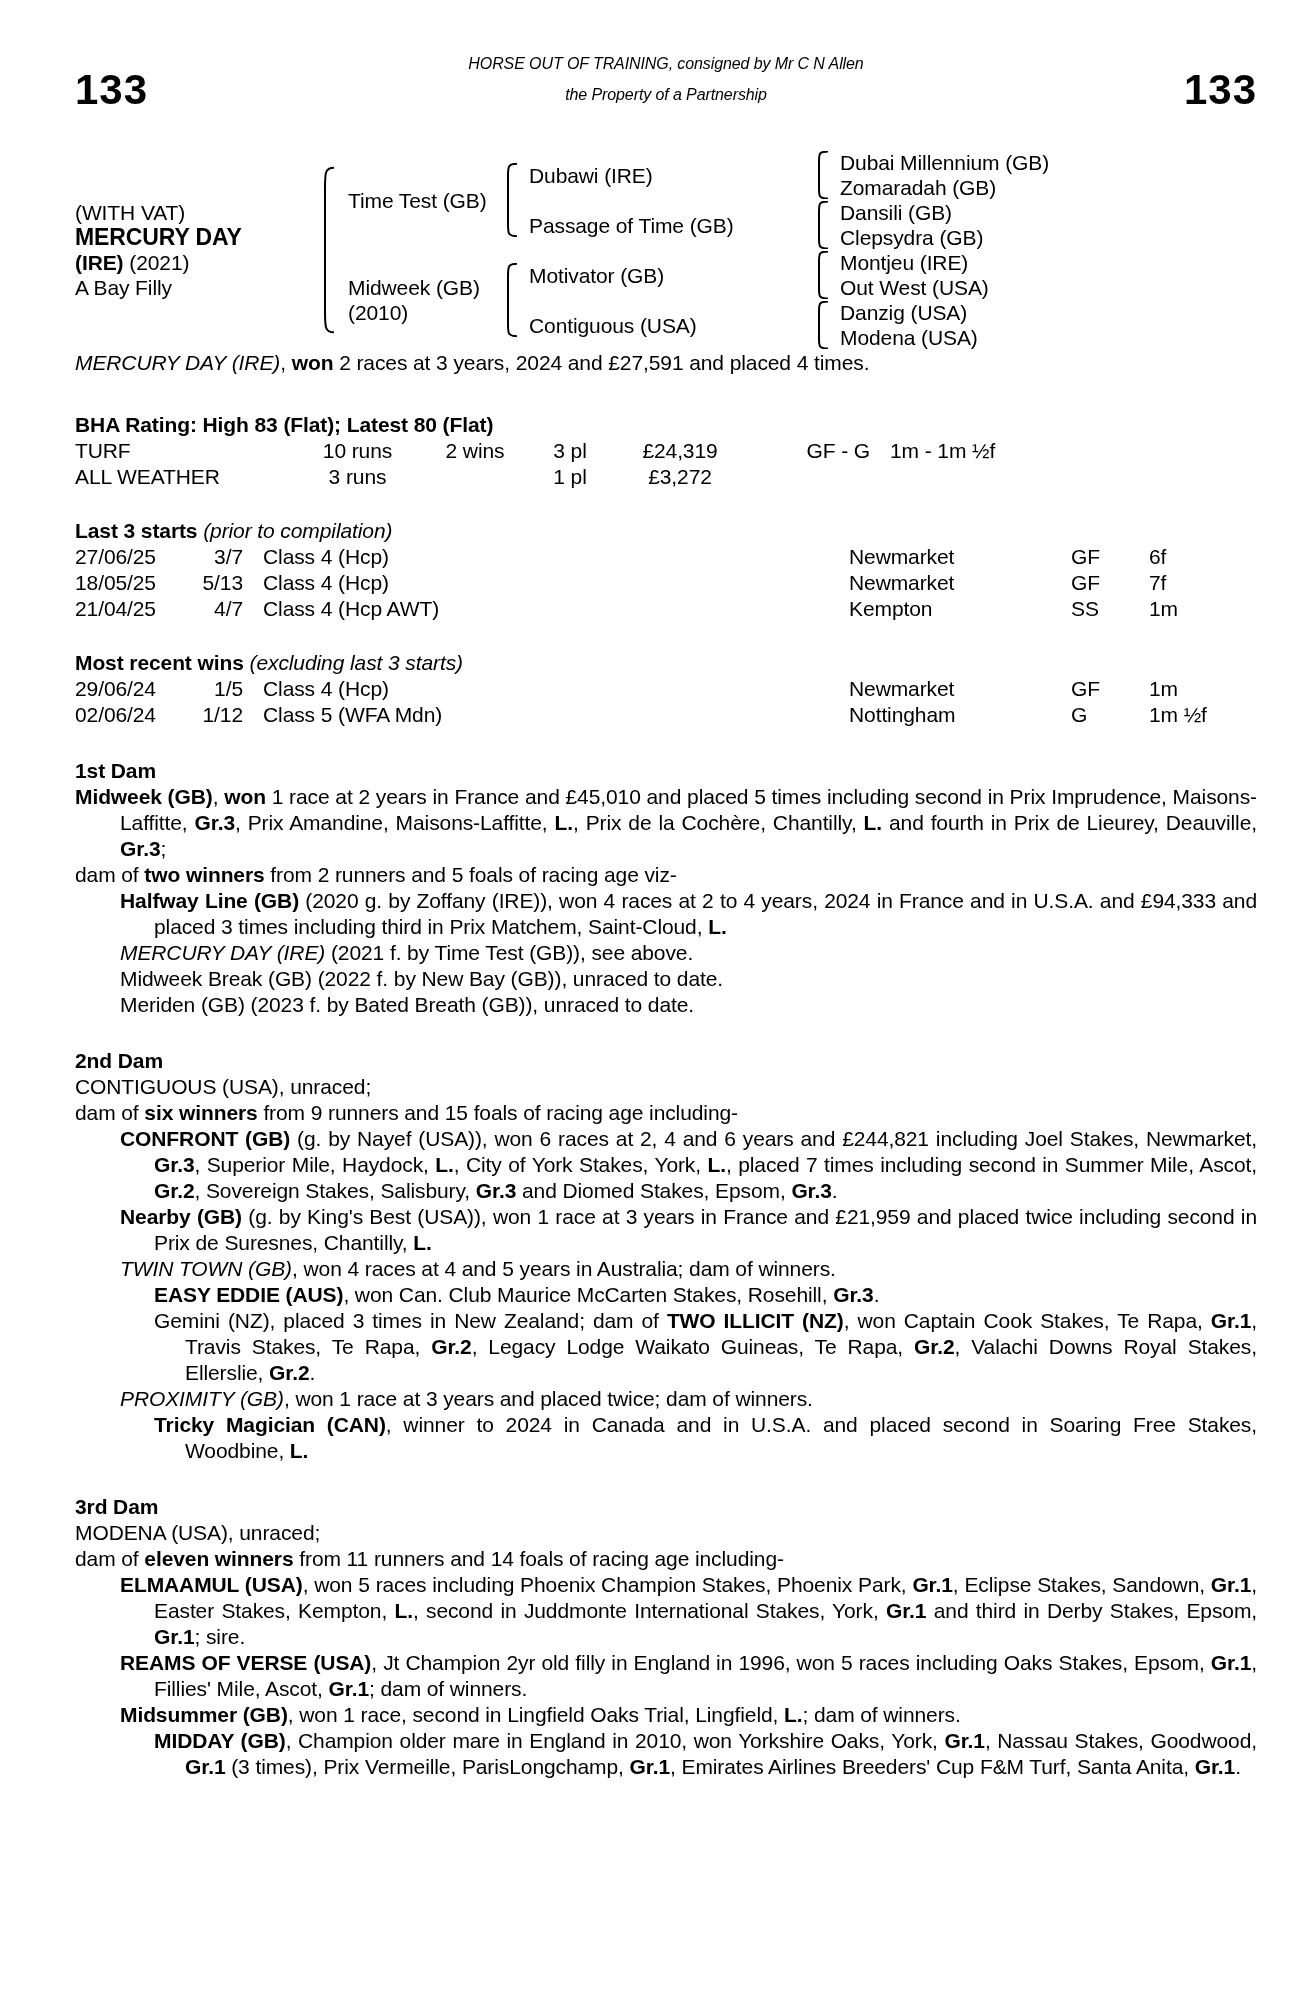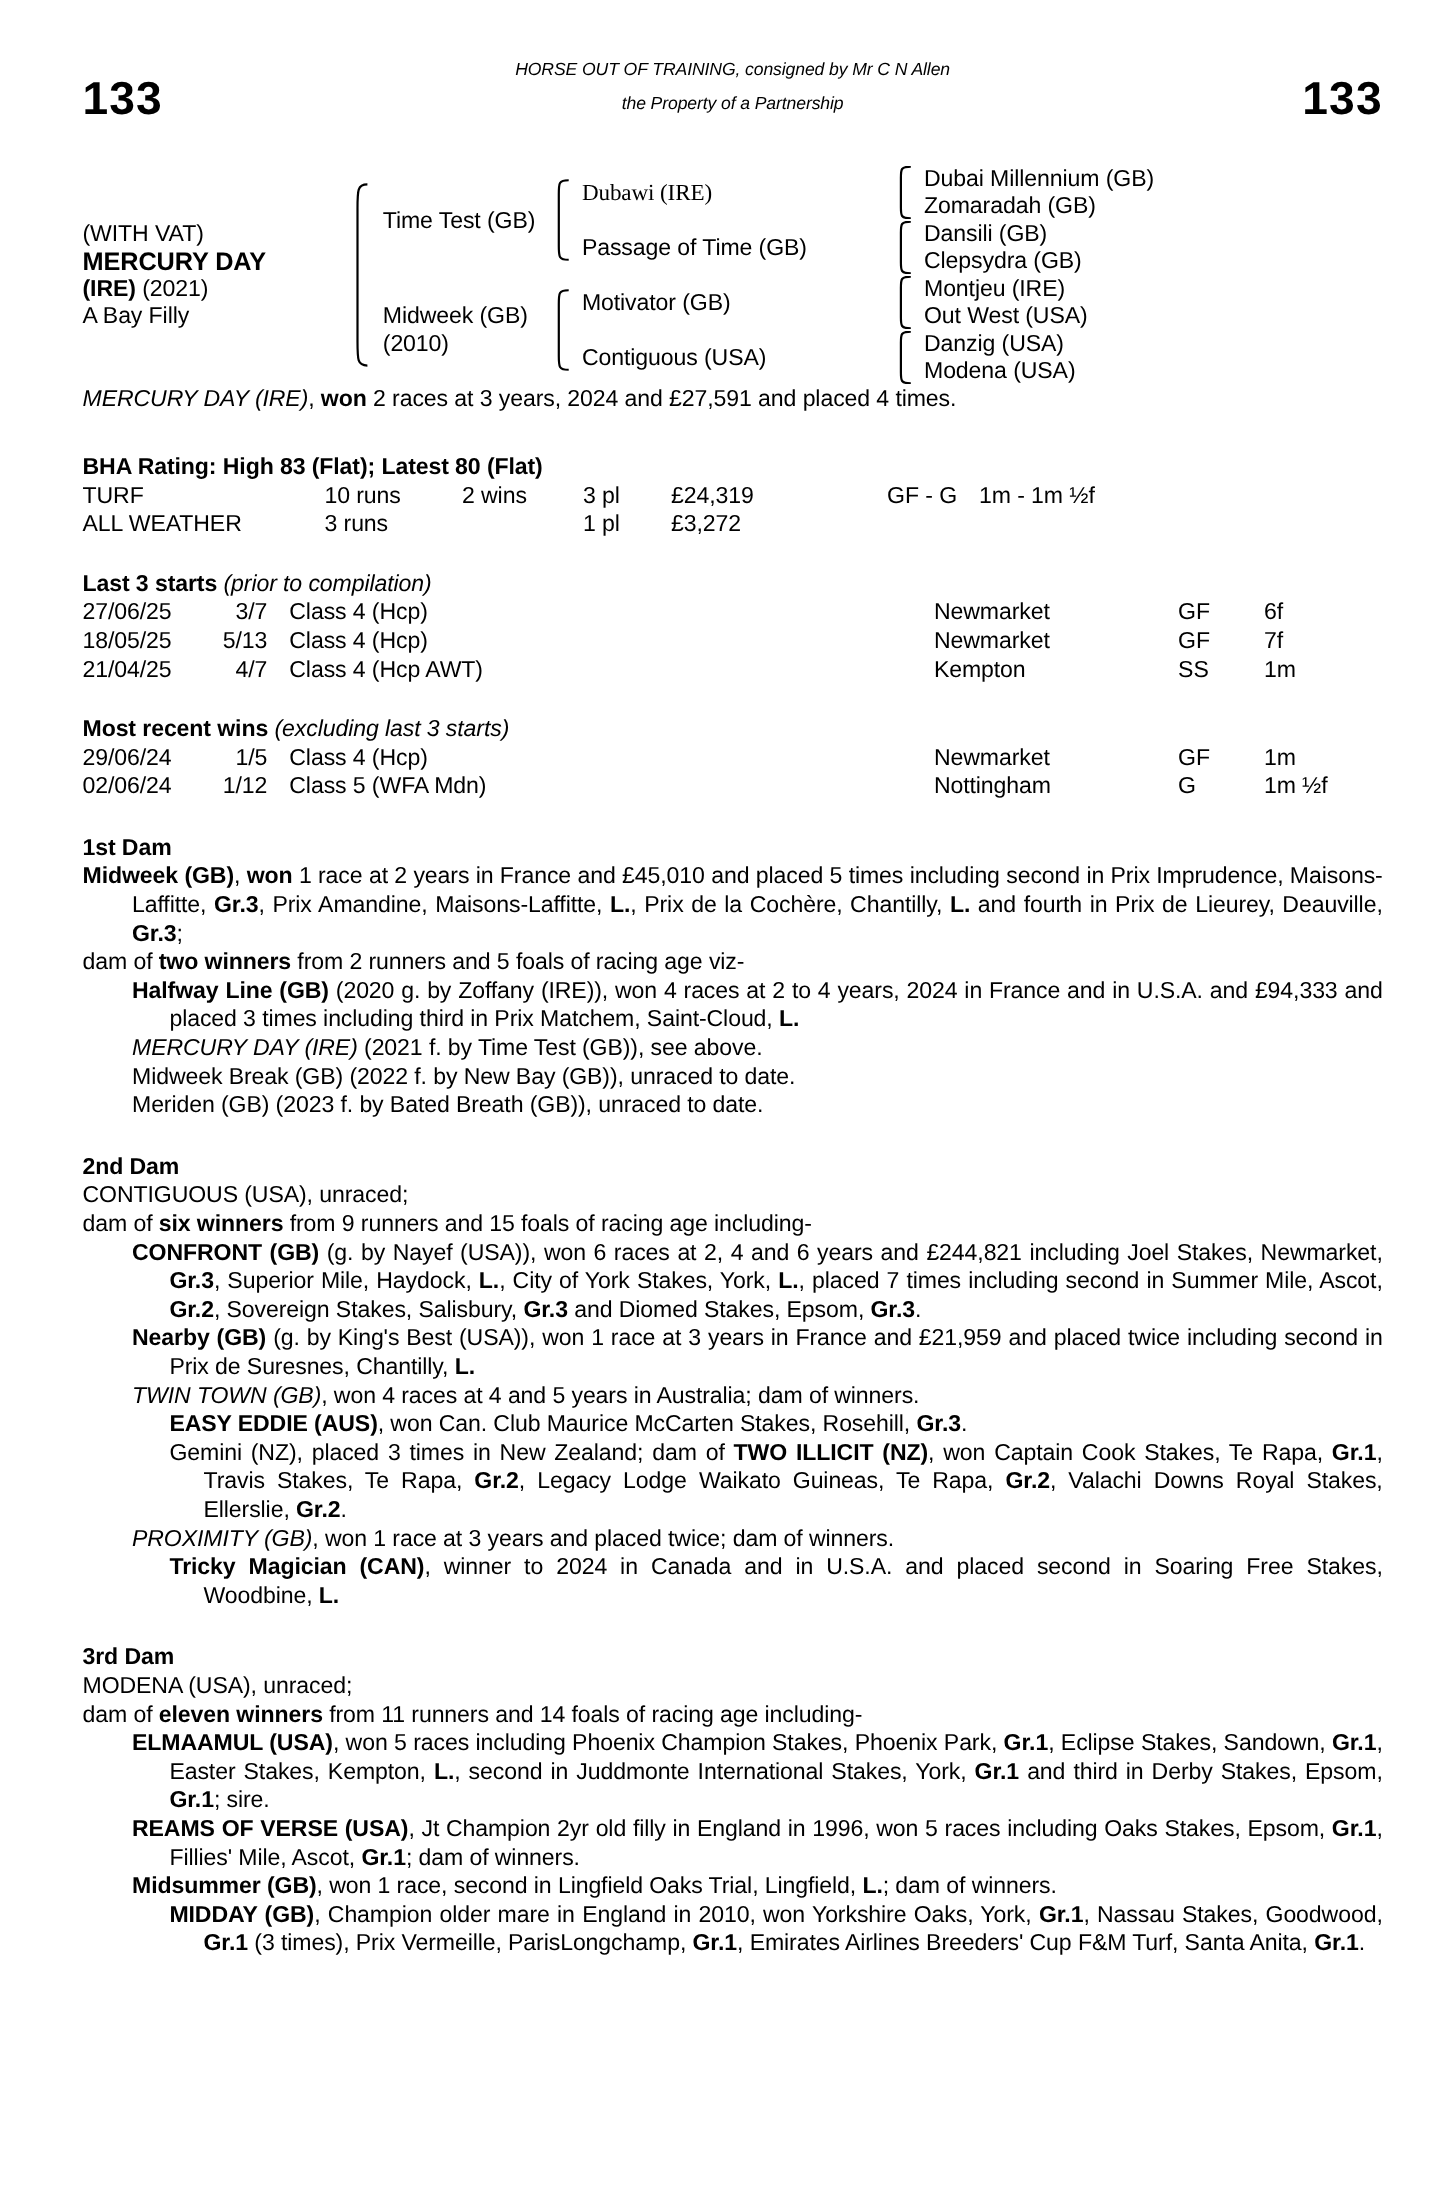--- a/index.html
+++ b/index.html
@@ -27,41 +27,41 @@
     display:grid;
     grid-template-columns:245px 28px 155px 26px 285px 26px auto;
     grid-template-rows:repeat(8, 25px);
     line-height:25px;
   }
   .ped-cell { display:flex; flex-direction:column; justify-content:center; }
   .subject { grid-column:1; grid-row:1/9; }
   .subject .name { font-weight:700; font-size:23px; }
   .sire-cell { grid-column:3; grid-row:1/5; }
   .dam-cell  { grid-column:3; grid-row:5/9; }
-  .g2-0 { grid-column:5; grid-row:1/3;font-family:Liberation Serif, serif; }
+  .g2-0 { grid-column:5; grid-row:1/3; }
   .g2-1 { grid-column:5; grid-row:3/5; }
   .g2-2 { grid-column:5; grid-row:5/7; }
   .g2-3 { grid-column:5; grid-row:7/9; }
   .g3 { grid-column:7; display:flex; align-items:center; }
   .brace { display:flex; align-items:center; justify-content:flex-start; }
   .brace svg { display:block; width:16px; }
   .brace-1 { grid-column:2; grid-row:1/9; }
   .brace-2a { grid-column:4; grid-row:1/5; }
   .brace-2b { grid-column:4; grid-row:5/9; }
   .brace-3a { grid-column:6; grid-row:1/3; }
   .brace-3b { grid-column:6; grid-row:3/5; }
   .brace-3c { grid-column:6; grid-row:5/7; }
   .brace-3d { grid-column:6; grid-row:7/9; }
 
   
   .summary { margin-top:32px; }
   .bha { margin-top:36px; }
   .bha-heading { font-weight:700; margin:0; font-size:21px; }
   .bha-grid { display:grid; grid-template-columns:220px 125px 110px 80px 140px 120px auto; }
-  .bha-grid .num { text-align:left; }
+  .bha-grid .num { text-align:center; }
   .bha-grid .going { text-align:right; }
   .bha-grid .dist { padding-left:20px; }
 
   .starts { margin-top:28px; }
   .starts-title { margin:0; }
   .starts-title .t { font-weight:700; }
   .starts-title .q { font-style:italic; }
   .starts-grid { display:grid; grid-template-columns:100px 68px auto 222px 78px 108px; }
   .starts-grid .pos { text-align:right; }
   .starts-grid .race { padding-left:20px; }

